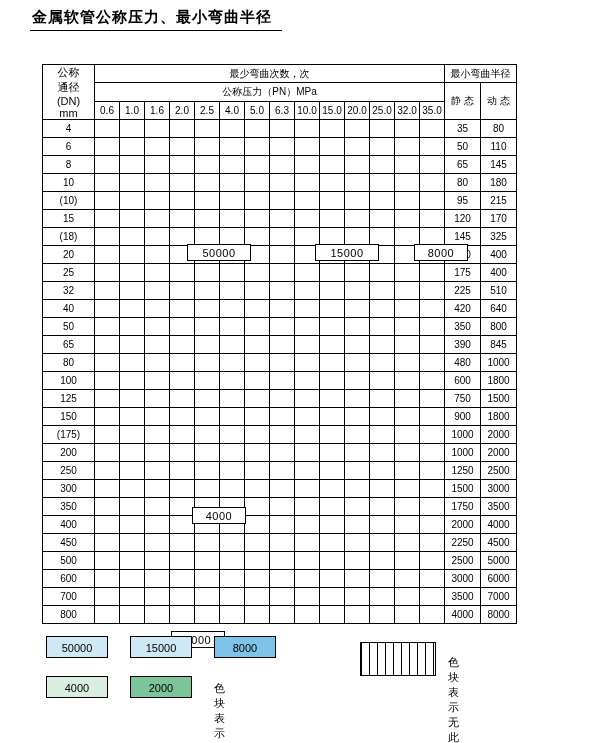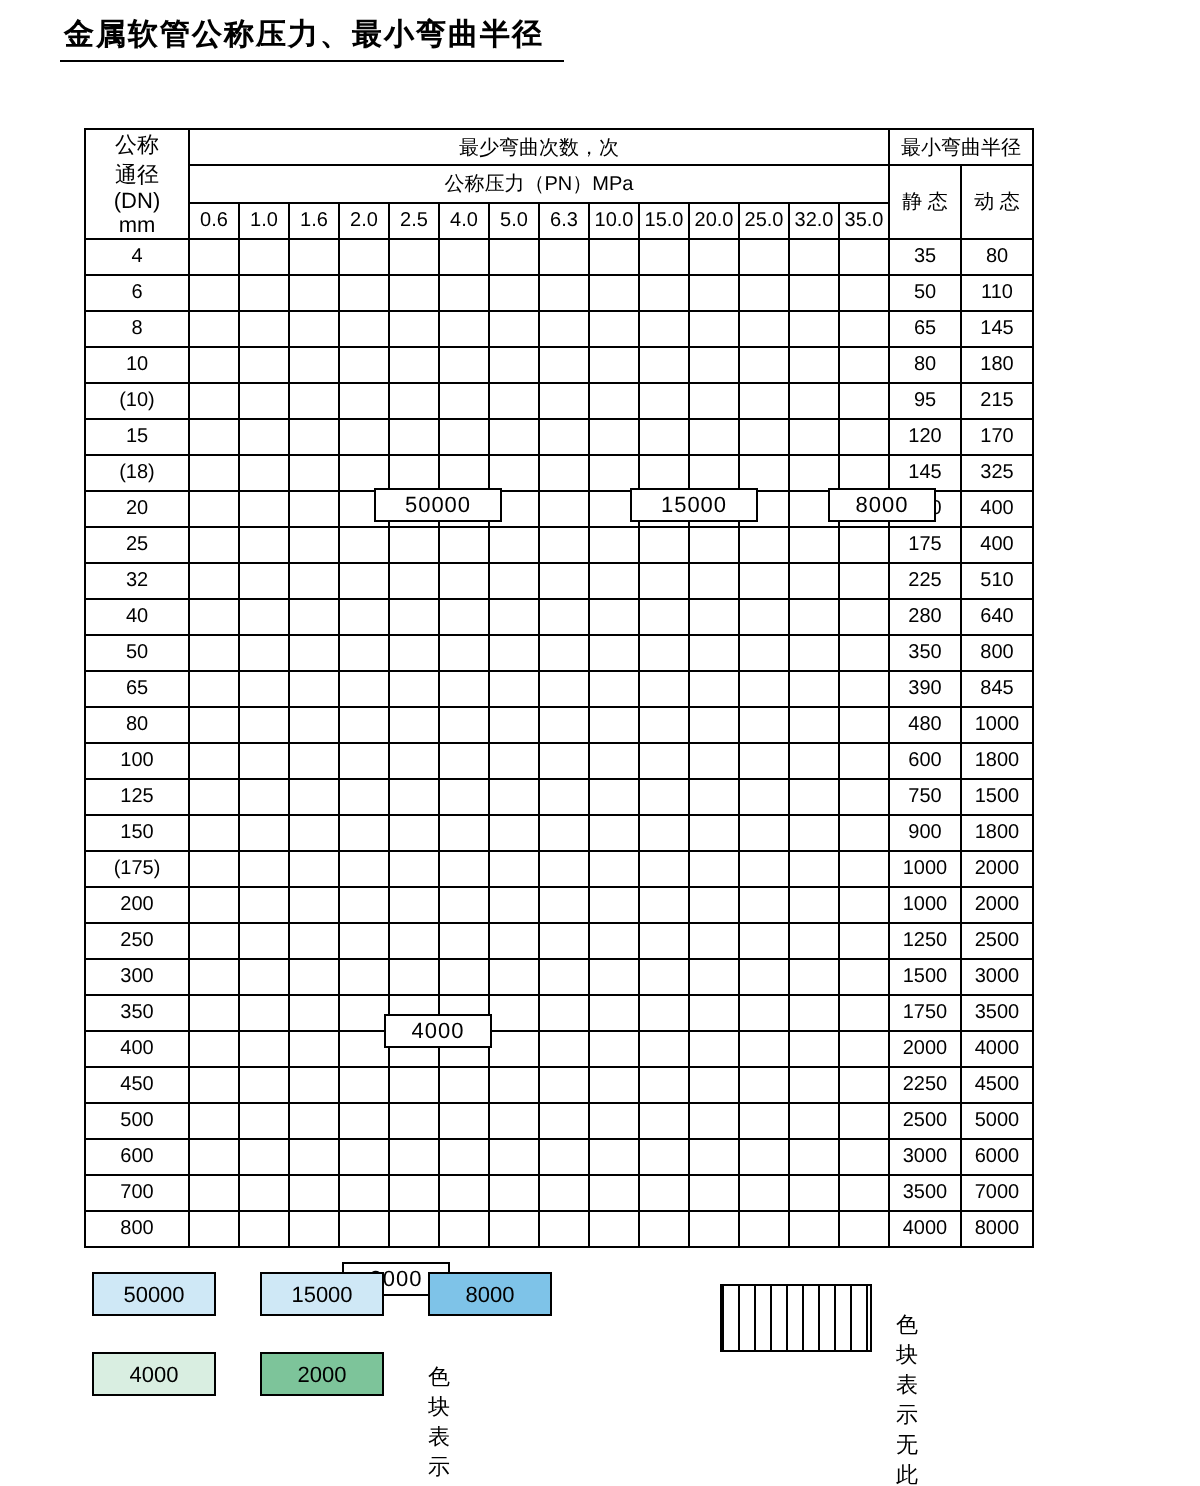--- a/index.html
+++ b/index.html
@@ -354,21 +354,21 @@
             <td class="c-blue-l"></td>
             <td class="c-blue"></td>
             <td class="c-blue"></td>
             <td class="c-blue"></td>
             <td class="hatch"></td>
             <td class="hatch"></td>
             <td class="hatch"></td>
             <td class="hatch"></td>
             <td class="hatch"></td>
             <td class="hatch"></td>
-            <td>280</td>
+            <td>420</td>
             <td>640</td>
           </tr>
           <tr>
             <td class="dn">50</td>
             <td class="c-blue-l"></td>
             <td class="c-blue-l"></td>
             <td class="c-blue-l"></td>
             <td class="c-blue-l"></td>
             <td class="c-blue-l"></td>
             <td class="c-blue"></td>

